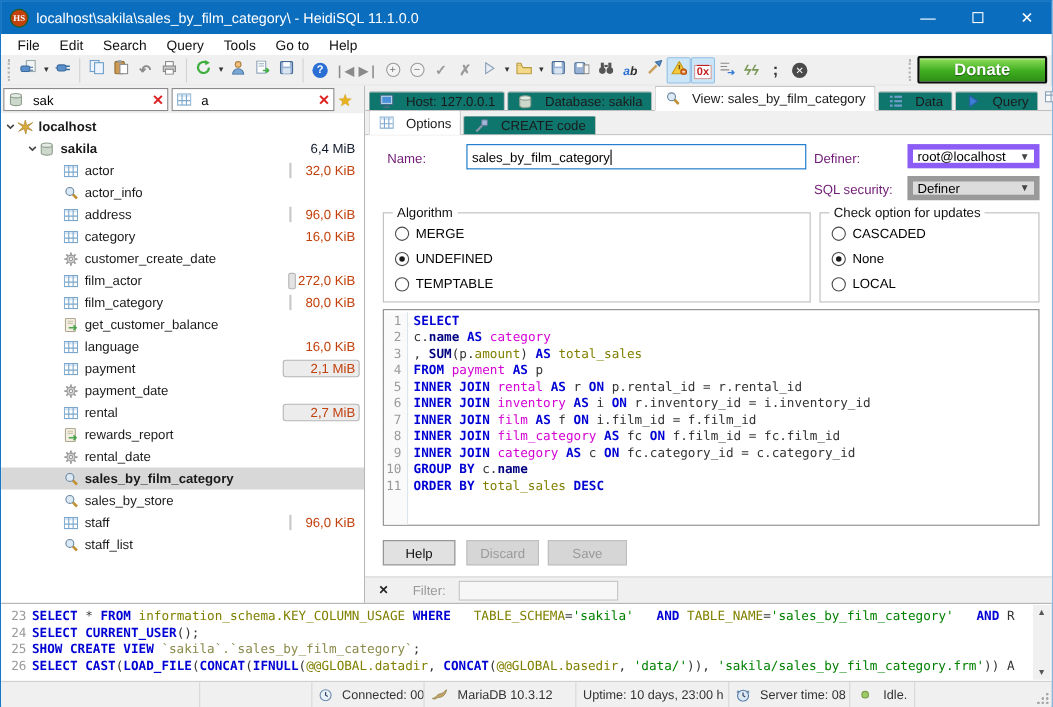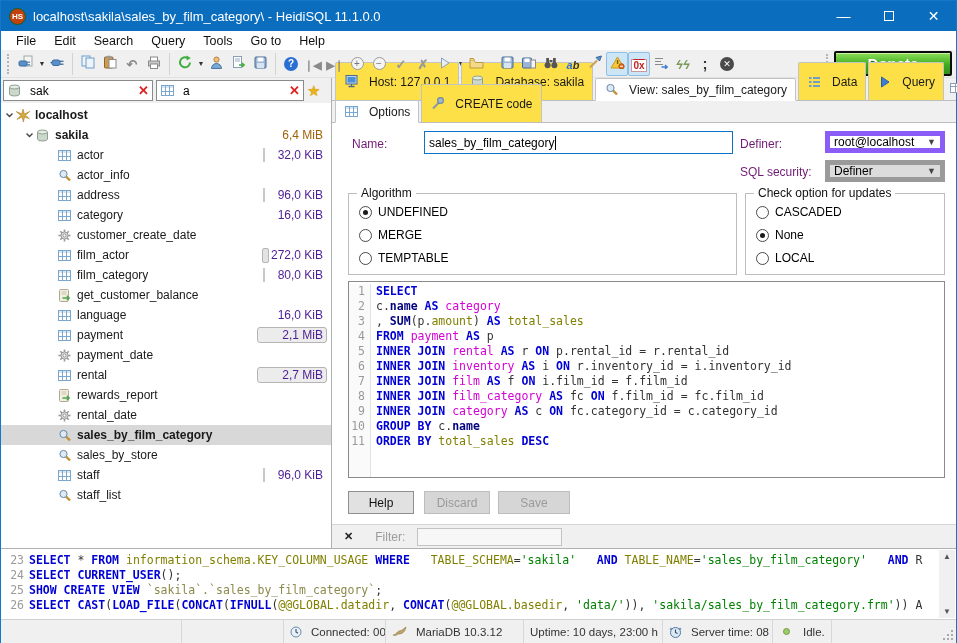--- a/index.html
+++ b/index.html
@@ -3,21 +3,21 @@
 <meta charset="utf-8">
 <style>
   * { margin:0; padding:0; box-sizing:border-box; }
   html,body { width:957px; height:643px; overflow:hidden; background:#fff;
               font-family:"Liberation Sans", sans-serif; }
   .window { width:957px; height:643px; border:1px solid #1477c8; display:flex; flex-direction:column; background:#f0f0f0; }
 
   
   .titlebar { height:30px; background:#0b6dbd; display:flex; align-items:center; color:#fff; font-size:13px; flex:0 0 auto; }
   .applogo { width:17px; height:17px; border-radius:50%; background:#c2410c; border:1px solid #1b5e20; color:#fff;
-             font-size:8px; font-weight:bold; display:flex; align-items:center; justify-content:center; margin:0 7px 0 8px; }
+             font-size:8px; font-weight:bold; display:flex; align-items:center; justify-content:center; margin:0 7px 0 8px;font-family:Liberation Serif, serif; }
   .title-text { flex:1; white-space:nowrap; overflow:hidden; }
   .wctl { width:45px; height:30px; display:flex; align-items:center; justify-content:center; font-size:14px; }
   .maxbox { width:10px; height:10px; border:1px solid #fff; display:inline-block; }
 
   
   .menubar { height:19px; background:#fff; display:flex; align-items:center; font-size:12.5px; color:#111; padding-left:6px; flex:0 0 auto; }
   .menu-item { padding:1px 9px; }
 
   
   .toolbar { height:28px; background:#f0f0f0; display:flex; align-items:center; padding:0 4px; border-bottom:1px solid #e2e2e2; flex:0 0 auto; }
@@ -42,29 +42,29 @@
   .filterbox .val { flex:1; }
   .clear-x { color:#d22; font-weight:bold; font-size:13px; }
   .star { color:#e8b21f; font-size:15px; text-shadow:0 0 1px #b5860a; }
   .tree { flex:1; overflow:hidden; padding-top:2px; }
   .trow { height:20px; display:flex; align-items:center; font-size:12px; color:#1a1a1a; position:relative; padding-right:6px; white-space:nowrap; }
   .trow.sel { background:#d8d8d8; }
   .trow.bold .lbl { font-weight:bold; }
   .tick { position:absolute; right:66px; width:2px; height:14px; background:#c9c9c9; }
   .barsm { position:absolute; right:62px; width:7px; height:15px; border:1px solid #b5b5b5; background:#e3e3e3; border-radius:2px; }
   .barfull { position:absolute; right:4px; width:70px; height:16px; border:1px solid #b5b5b5; background:#ececec; border-radius:3px; }
-  .size { position:absolute; right:8px; color:#4c1d95; font-size:12px; }
-  .size.db { color:#a16207; }
+  .size { position:absolute; right:8px; color:#c2410c; font-size:12px; }
+  .size.db { color:#0f172a; }
   .ticon { display:inline-flex; width:15px; justify-content:center; margin-right:5px; }
   .chev { display:inline-flex; width:12px; justify-content:center; }
 
   
   .main-panel { flex:1; display:flex; flex-direction:column; background:#f0f0f0; min-width:0; }
   .tabs { height:23px; display:flex; align-items:flex-end; padding-left:3px; background:#f0f0f0; border-bottom:1px solid #bdbdbd; flex:0 0 auto; }
-  .tab { display:flex; align-items:center; gap:5px; height:38px; padding:0 8px; font-size:12px; background:#fde047;
+  .tab { display:flex; align-items:center; gap:5px; height:17px; padding:0 8px; font-size:12px; background:#0f766e;
          border:1px solid #c3c3c3; border-bottom:none; margin-right:2px; border-radius:2px 2px 0 0; color:#1a1a1a; white-space:nowrap; }
   .tab.active { background:#fff; height:23px; margin-bottom:-1px; border-bottom:1px solid #fff; }
   .newtab { margin-left:4px; align-self:center; display:flex; }
 
   .options-pane { flex:1; background:#fff; position:relative; font-size:12px; }
   .flabel { position:absolute; color:#701a75; }
   .name-input { position:absolute; left:92px; top:8px; width:309px; height:23px; border:1px solid #0f72c9; background:#fff;
                 display:flex; align-items:center; padding:0 4px; font-size:12px; }
   .caret { width:1px; height:14px; background:#000; margin-left:1px; }
   .combo { position:absolute; height:22px; border:5px solid #8b5cf6; display:flex; align-items:center; font-size:12px; padding:0 4px; justify-content:space-between; }
@@ -775,26 +775,26 @@
         <span class="flabel" style="left:408px;top:42px">SQL security:</span>
         <div class="combo gray" style="left:493px;top:37px;width:120px">
           <span>Definer</span>
           <span class="arr">▼</span>
         </div>
 
         <div class="groupbox" style="left:16px;top:70px;width:389px;height:82px">
           <span class="legend">Algorithm</span>
           <div id="algo-radios" style="padding-top:2px">
               <div class="radio">
+                <span class="rb"></span>
+                <span>MERGE</span>
+              </div>
+              <div class="radio">
                 <span class="rb sel"></span>
                 <span>UNDEFINED</span>
-              </div>
-              <div class="radio">
-                <span class="rb"></span>
-                <span>MERGE</span>
               </div>
               <div class="radio">
                 <span class="rb"></span>
                 <span>TEMPTABLE</span>
               </div>
             </div>
         </div>
         <div class="groupbox" style="left:413px;top:70px;width:200px;height:82px">
           <span class="legend">Check option for updates</span>
           <div id="check-radios" style="padding-top:2px">

